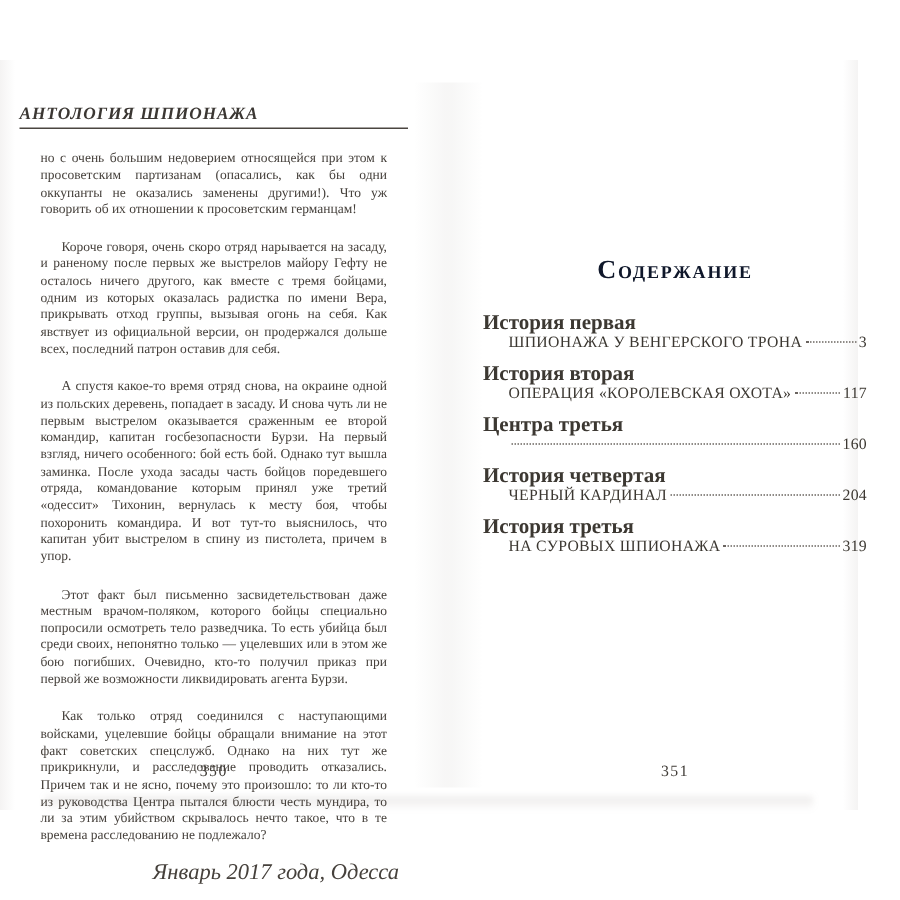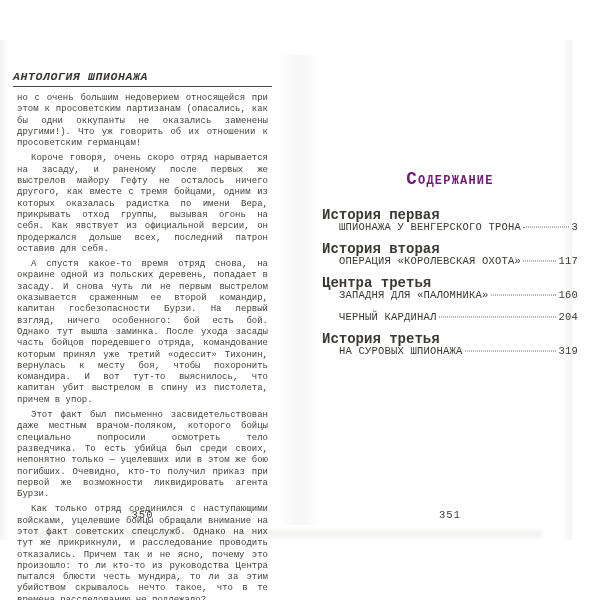--- a/index.html
+++ b/index.html
@@ -2,21 +2,21 @@
 <html lang="ru"><head>
 <meta charset="utf-8">
 <style>
   html, body {
     margin: 0; padding: 0;
     width: 600px; height: 600px;
     background: #ffffff;
     overflow: hidden;
     font-family: "Liberation Serif", serif;
   }
-  .canvas { position: absolute; top: 0; left: 0; width: 572px; height: 600px; background: #ffffff; font-family: Liberation Mono, monospace; }
+  .canvas { position: absolute; top: 0; left: 0; width: 572px; height: 600px; background: #ffffff; }
 
   
   .edge-shadow { position: absolute; top: 40px; bottom: 60px; width: 10px; pointer-events: none; }
   .edge-shadow.left  { left: 0;  background: linear-gradient(to right, rgba(150,140,135,0.10), rgba(255,255,255,0)); }
   .edge-shadow.right { right: 0; background: linear-gradient(to left,  rgba(150,140,135,0.10), rgba(255,255,255,0)); }
   .gutter-shadow {
     position: absolute; left: 276px; top: 55px; width: 46px; height: 470px;
     background: linear-gradient(to right, rgba(255,255,255,0), rgba(120,112,105,0.06) 45%, rgba(120,112,105,0.06) 55%, rgba(255,255,255,0));
     pointer-events: none;
   }
@@ -29,29 +29,29 @@
 
   
   .left-page { position: absolute; left: 13px; top: 70px; width: 259px; color: #46413c; }
   .running-header {
     font-size: 11.5px; font-weight: bold; font-style: italic;
     letter-spacing: 0.6px; color: #3b3733;
     padding-bottom: 3px; margin-bottom: 6px;
     border-bottom: 1.6px solid #4a4540;
   }
   .body-text { font-size: 9px; line-height: 11.3px; text-align: justify; }
-  .body-text p { margin: 4px; text-indent: 14px; }
+  .body-text p { margin: 14px; text-indent: 14px; }
   .body-text p.first { text-indent: 0; }
   .dateline { font-style: italic; text-align: right; padding-right: 6px; margin-top: 2px; font-size: 15px; }
 
   
   .right-page { position: absolute; left: 322px; top: 169px; width: 256px; color: #3c3832; }
   .toc-title {
     text-align: center; font-variant: small-caps; font-weight: bold;
-    font-size: 17.5px; letter-spacing: 1.2px; color: #701a75;
+    font-size: 17.5px; letter-spacing: 1.2px; color: #0f172a;
     margin-bottom: 20px;
   }
   .toc-entry { margin-bottom: 9px; }
   .toc-label { font-size: 14px; font-weight: bold; line-height: 12px; }
   .toc-line { display: flex; align-items: baseline; padding-left: 17px; font-size: 10.5px; line-height: 13px; letter-spacing: 0.2px; }
   .toc-text { white-space: nowrap; }
   .leader { flex: 1 1 auto; border-bottom: 1.3px dotted #6b6560; margin: 0 2px; transform: translateY(-2.5px); min-width: 12px; }
   .toc-page { white-space: nowrap; }
 
   
@@ -98,27 +98,27 @@
       <div class="toc-line">
         <span class="toc-text">ОПЕРАЦИЯ «КОРОЛЕВСКАЯ ОХОТА»</span>
         <span class="leader"></span>
         <span class="toc-page">117</span>
       </div>
     </div>
 
     <div class="toc-entry">
       <div class="toc-label">Центра третья</div>
       <div class="toc-line">
-        <span class="toc-text">ЗАПАДНЯ ДЛЯ «ПАЛОМНИКА»</span>
         <span class="leader"></span>
         <span class="toc-page">160</span>
       </div>
     </div>
 
     <div class="toc-entry">
+      <div class="toc-label">История четвертая</div>
       <div class="toc-line">
         <span class="toc-text">ЧЕРНЫЙ КАРДИНАЛ</span>
         <span class="leader"></span>
         <span class="toc-page">204</span>
       </div>
     </div>
 
     <div class="toc-entry">
       <div class="toc-label">История третья</div>
       <div class="toc-line">

